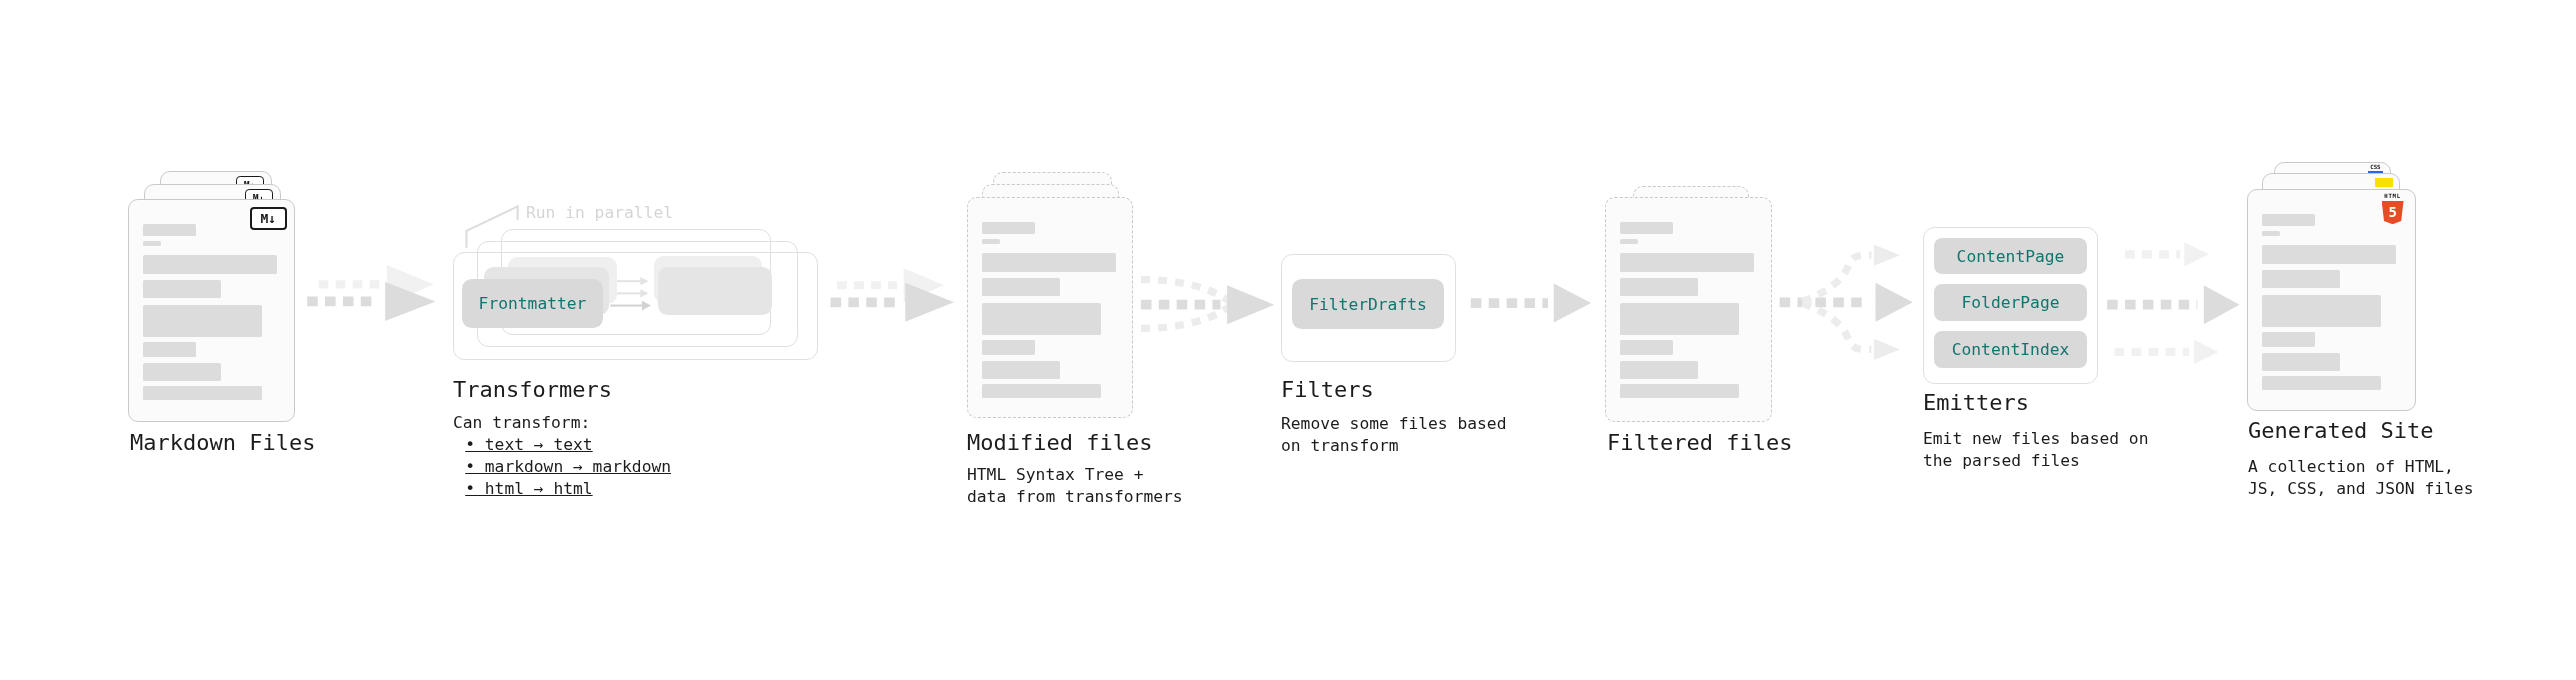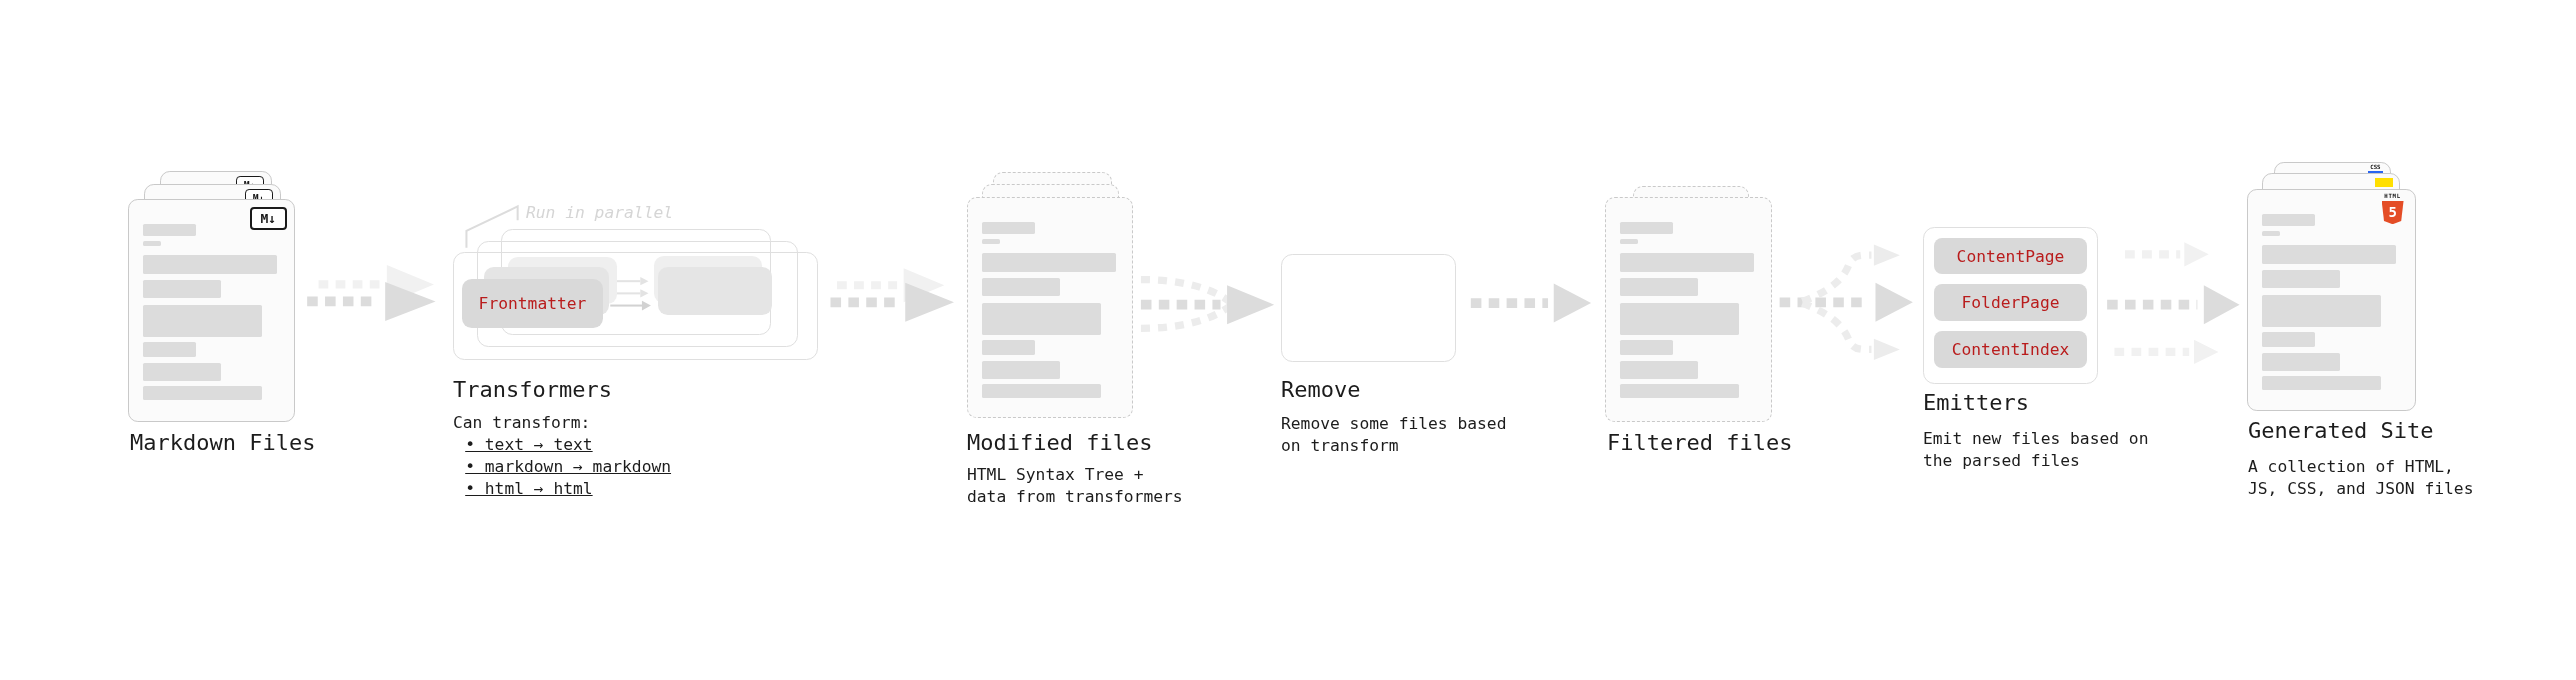--- a/index.html
+++ b/index.html
@@ -42,31 +42,31 @@
     color:#fff;font-size:14px;font-weight:bold;line-height:22px;text-align:center;}
   .css-badge{position:absolute;right:7.3px;top:1.6px;width:14.6px;text-align:center;}
   .css-badge .word{font-size:5.7px;font-weight:bold;line-height:5.7px;color:#111;}
   .css-badge .bar-b{height:2.4px;background:var(--css-blue,#2965f1);margin-top:0.8px;}
   .js-badge{position:absolute;right:6.5px;top:4.1px;width:18px;height:9px;background:var(--js-yellow,#ffdf00);}
 
   
   .obox{position:absolute;border:1.6px solid var(--outline,#dfdfdf);border-radius:11.4px;background:transparent;}
   .obox.filled{background:#ffffff;}
   .pill{position:absolute;border-radius:9.8px;display:flex;align-items:center;justify-content:center;
-    font-size:16.3px;color:#b91c1c;white-space:nowrap;}
+    font-size:16.3px;color:#0f766e;white-space:nowrap;}
   .pill.front{background:var(--pill-front,#d9d9d9);}
   .pill.mid{background:var(--pill-mid,#e5e5e5);}
   .pill.back{background:var(--pill-back,#efefef);}
   .pill.emit{border-radius:8.1px;}
 
   
   .title{position:absolute;font-size:22px;font-weight:500;line-height:1;white-space:nowrap;color:var(--text,#1c1c1c);}
   .sub{position:absolute;font-size:16.3px;line-height:22px;white-space:nowrap;color:var(--text,#1c1c1c);}
   .note-indent{padding-left:12.2px;text-decoration:underline;}
-  .annotation{position:absolute;font-size:16.3px;line-height:1;white-space:nowrap;color:var(--muted-annotation,#d5d5d5);font-style:italic;}
+  .annotation{position:absolute;font-size:16.3px;line-height:1;white-space:nowrap;color:var(--muted-annotation,#d5d5d5);}
 </style>
 </head>
 <body>
 
 <div class="canvas">
 
   <svg class="overlay" width="2576" height="681" viewBox="0 0 3170 838">
     <g>
       <line class="dash-light" x1="392" y1="350" x2="468" y2="350"></line>
       <polygon class="head-light" points="476,326 476,374 534,350"></polygon>
@@ -184,21 +184,22 @@
     </div>
     <div class="title" style="left:967px;top:432px">Modified files</div>
     <div class="sub" style="left:967px;top:464px">
       <div>HTML Syntax Tree +</div>
       <div>data from transformers</div>
     </div>
   </div>
 
   <div class="layer">
     <div class="obox filled" style="left:1281px;top:254px;width:173px;height:106px"></div>
-    <div class="title" style="left:1281px;top:379px">Remove</div>
+    <div class="pill front" style="left:1292px;top:279px;width:152px;height:50px">FilterDrafts</div>
+    <div class="title" style="left:1281px;top:379px">Filters</div>
     <div class="sub" style="left:1281px;top:413px">
       <div>Remove some files based</div>
       <div>on transform</div>
     </div>
   </div>
 
   <div class="layer">
     <div class="doc dashed" style="left:1633px;top:186px;width:114px;height:32.5px"></div>
     <div class="doc dashed" style="left:1605px;top:197px;width:165px;height:223px">
       <i class="bar" style="top:23.6px;width:53px;height:12.2px"></i>

